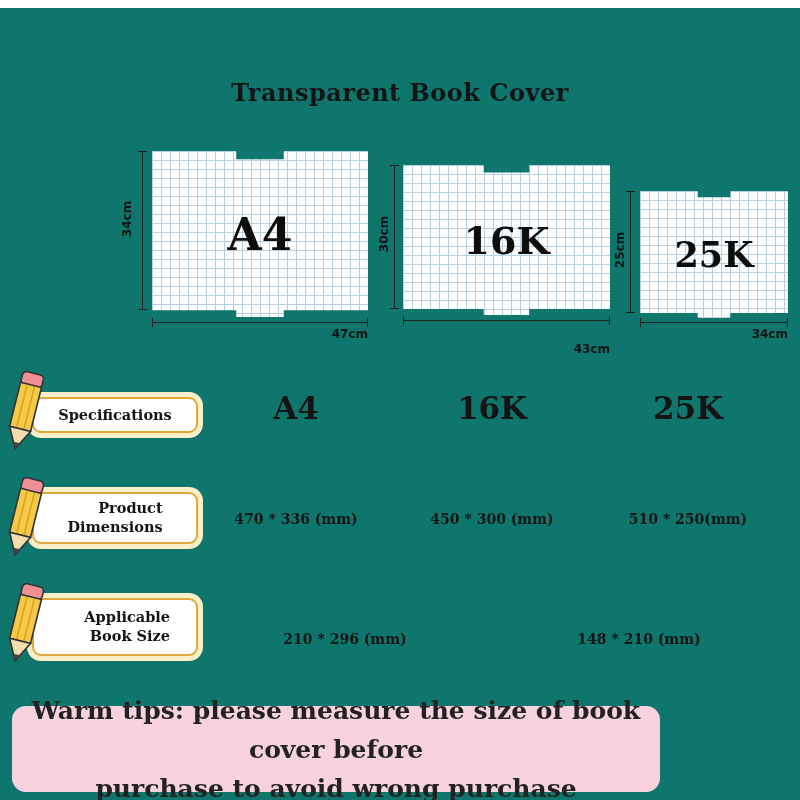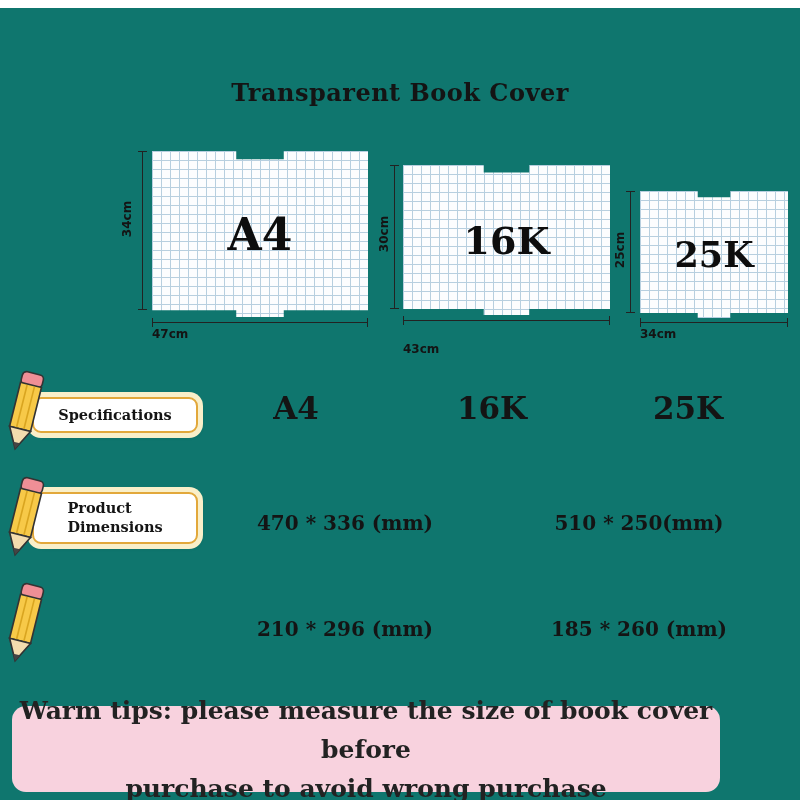--- a/index.html
+++ b/index.html
@@ -40,41 +40,41 @@
   .vline::before{top:0}.vline::after{bottom:0}
   .hline{position:absolute;height:1px;background:#222;}
   .hline::before,.hline::after{content:"";position:absolute;top:-4px;width:1px;height:9px;background:#222;}
   .hline::before{left:0}.hline::after{right:0}
   .vlabel{
     position:absolute;width:44px;text-align:center;
     font:bold 12px "DejaVu Sans","Liberation Sans",sans-serif;
     transform:rotate(-90deg);
   }
   .hlabel{
-    position:absolute;text-align:left;
+    position:absolute;text-align:right;
     font:bold 12px "DejaVu Sans","Liberation Sans",sans-serif;
   }
   
   .banner{
     position:absolute;z-index:2;
     background:#ffffff;
     border:2px solid var(--banner_border);
     border-radius:9px;
     box-shadow:0 0 0 5px var(--banner_ring), 2px 3px 5px rgba(0,0,0,.15);
-    display:flex;align-items:center;justify-content:center;text-align:left;
+    display:flex;align-items:center;justify-content:center;text-align:right;
   }
   .banner .lbl{font-size:14.5px;font-weight:bold;line-height:1.3;padding:0 26px;}
   .pencil{position:absolute;z-index:3;transform:rotate(14deg);}
   .spec-values{position:absolute;left:198px;width:588px;display:flex;}
   .spec-values > div{flex:1;text-align:center;font-weight:bold;}
   .row1-vals > div{font-size:31px;}
-  .row23-vals > div{font-size:20px;}
+  .row23-vals > div{font-size:14px;}
   
   .warm-tips{
-    position:absolute;left:12px;top:698px;width:708px;height:86px;
+    position:absolute;left:12px;top:698px;width:648px;height:86px;
     background:var(--warm_tips_bg);border-radius:14px;
     display:flex;flex-direction:column;align-items:center;justify-content:center;
     font-size:25px;font-weight:bold;line-height:39px;color:#222;text-align:center;
   }
 </style>
 </head>
 <body>
 
 <div class="page">
 
@@ -137,36 +137,40 @@
       <line x1="20.5" y1="14" x2="20.5" y2="55" stroke="#d9a520" stroke-width="1.5"></line>
       <path d="M7 55 L27 55 L17 74 Z" fill="#f3dcae" stroke="#333" stroke-width="1.5"></path>
       <path d="M13.8 68 L20.2 68 L17 74 Z" fill="#444"></path>
     </svg>
   </div>
   <div class="banner" style="left:32px;top:484px;width:166px;height:52px;">
     <span class="lbl" style="padding:0 34px;">Product Dimensions</span>
   </div>
   <div class="spec-values row23-vals" style="top:503px;">
     <div>470 * 336 (mm)</div>
+    <div>450 * 300 (mm)</div>
     <div>510 * 250(mm)</div>
   </div>
 
   <div class="pencil" style="left:4px;top:574px;">
     <svg width="40" height="82" viewBox="0 0 34 76">
       <rect x="7" y="2" width="20" height="12" rx="4" style="fill:var(--pencil_eraser,#ef8f96)" stroke="#333" stroke-width="1.5"></rect>
       <rect x="7" y="13" width="20" height="42" style="fill:var(--pencil_body,#f7c948)" stroke="#333" stroke-width="1.5"></rect>
       <line x1="13.5" y1="14" x2="13.5" y2="55" stroke="#d9a520" stroke-width="1.5"></line>
       <line x1="20.5" y1="14" x2="20.5" y2="55" stroke="#d9a520" stroke-width="1.5"></line>
       <path d="M7 55 L27 55 L17 74 Z" fill="#f3dcae" stroke="#333" stroke-width="1.5"></path>
       <path d="M13.8 68 L20.2 68 L17 74 Z" fill="#444"></path>
     </svg>
   </div>
-  <div class="spec-values row23-vals" style="top:609px;">
+  <div class="banner" style="left:32px;top:590px;width:166px;height:58px;">
+    <span class="lbl">Applicable Book Size</span>
+  </div>
+  <div class="spec-values row23-vals" style="top:623px;">
     <div>210 * 296 (mm)</div>
-    <div>185 * 260 (mm)</div>
+    <div>148 * 210 (mm)</div>
   </div>
 
   <div class="warm-tips">
     <div>Warm tips: please measure the size of book cover before</div>
     <div>purchase to avoid wrong purchase</div>
   </div>
 
 </div>
 
 </body></html>

